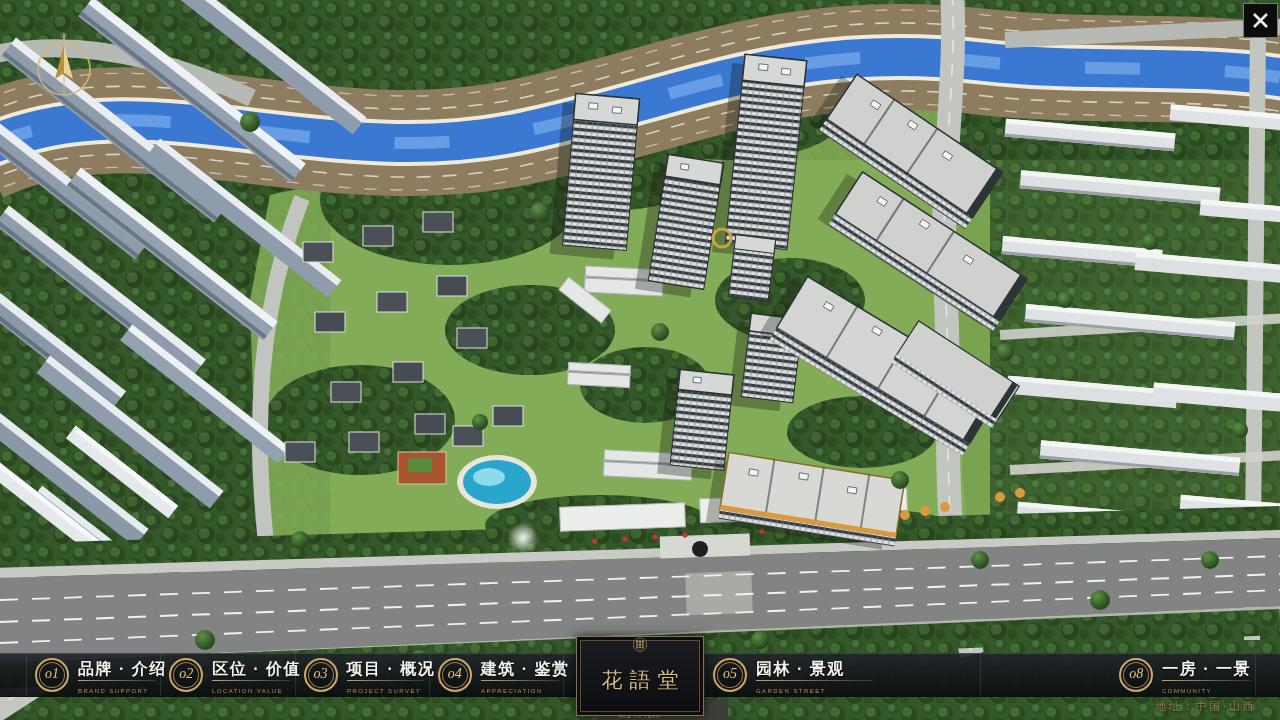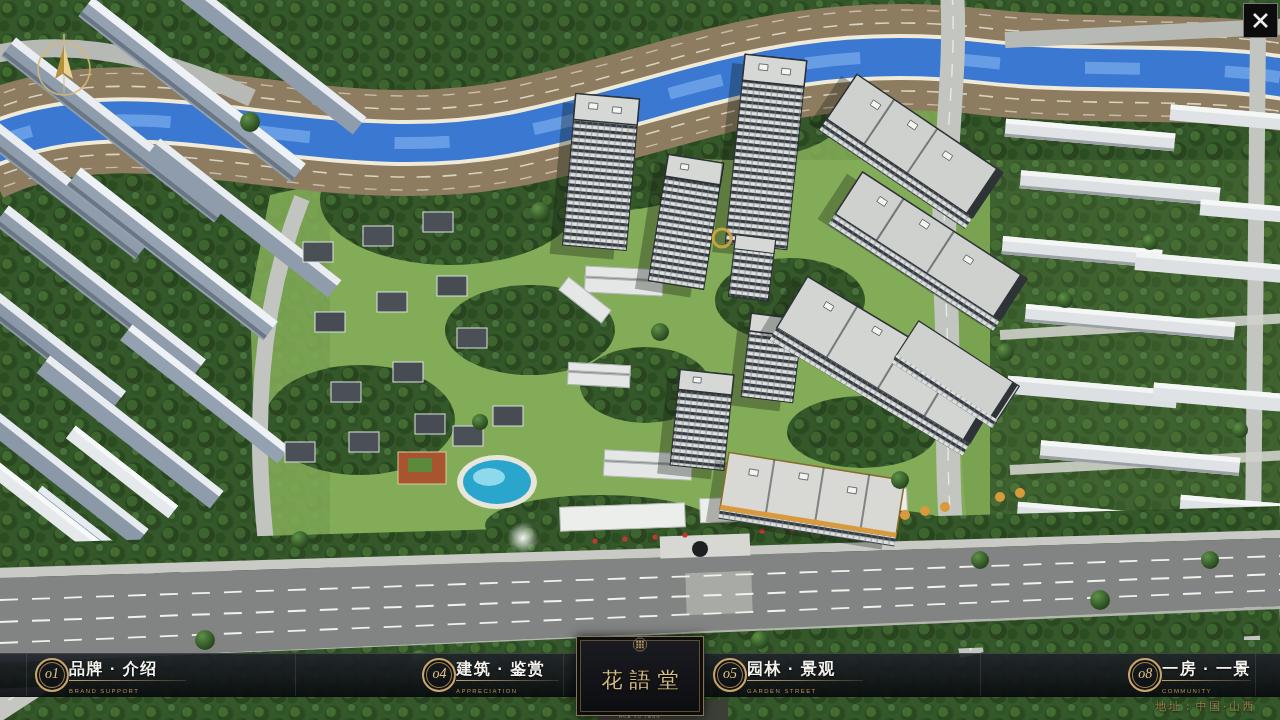--- a/index.html
+++ b/index.html
@@ -8,21 +8,21 @@
   #scene{position:absolute;left:0;top:0;width:1280px;height:720px;display:block;}
 
   
   .bar{position:absolute;left:0;top:653px;width:1280px;height:44px;
        background:linear-gradient(180deg,rgba(32,35,42,.90),rgba(8,10,14,.92));
        border-top:1px solid rgba(255,255,255,.22);
        border-bottom:1px solid rgba(0,0,0,.65);box-sizing:border-box;}
   .group{position:absolute;top:0;height:100%;display:flex;}
   .group-left{left:26px;width:538px;}
   .group-right{left:704px;width:552px;}
-  .mi{flex:1;display:flex;align-items:center;padding:0 4px 0 8px;
+  .mi{flex:1;display:flex;align-items:center;gap:9px;padding:0 4px 0 8px;
       border-left:1px solid rgba(255,255,255,.10);cursor:pointer;min-width:0;}
   .mi:last-child{border-right:1px solid rgba(255,255,255,.10);justify-content:flex-end;}
   .badge{width:30px;height:30px;flex:0 0 30px;border:2px solid #c9a66b;border-radius:50%;
          display:flex;align-items:center;justify-content:center;
          box-shadow:inset 0 0 0 2px rgba(5,6,8,.9), inset 0 0 0 3px rgba(201,166,107,.75);
          background:rgba(10,12,16,.35);}
   .num{font:italic 14px "Liberation Serif","DejaVu Serif",serif;color:#e2c487;transform:translateY(-1px);}
   .mtxt{display:flex;flex-direction:column;min-width:0;}
   .zh{font-weight:bold;font-size:16px;line-height:1;color:#f4f3ee;letter-spacing:1.5px;white-space:nowrap;
       text-shadow:0 1px 2px rgba(0,0,0,.8);}
@@ -480,20 +480,40 @@
             <span class="num">o1</span>
           </div>
         <div class="mtxt">
             <div class="zh">品牌 · 介绍</div>
             <div class="uline"></div>
             <div class="en"><span>BRAND SUPPORT</span></div>
           </div>
       </div>
       <div class="mi">
         <div class="badge">
+            <span class="num">o2</span>
+          </div>
+        <div class="mtxt">
+            <div class="zh">区位 · 价值</div>
+            <div class="uline"></div>
+            <div class="en"><span>LOCATION VALUE</span></div>
+          </div>
+      </div>
+      <div class="mi">
+        <div class="badge">
+            <span class="num">o3</span>
+          </div>
+        <div class="mtxt">
+            <div class="zh">项目 · 概况</div>
+            <div class="uline"></div>
+            <div class="en"><span>PROJECT SURVEY</span></div>
+          </div>
+      </div>
+      <div class="mi">
+        <div class="badge">
             <span class="num">o4</span>
           </div>
         <div class="mtxt">
             <div class="zh">建筑 · 鉴赏</div>
             <div class="uline"></div>
             <div class="en"><span>APPRECIATION</span></div>
           </div>
       </div>
     </div>
     <div class="group group-right">

